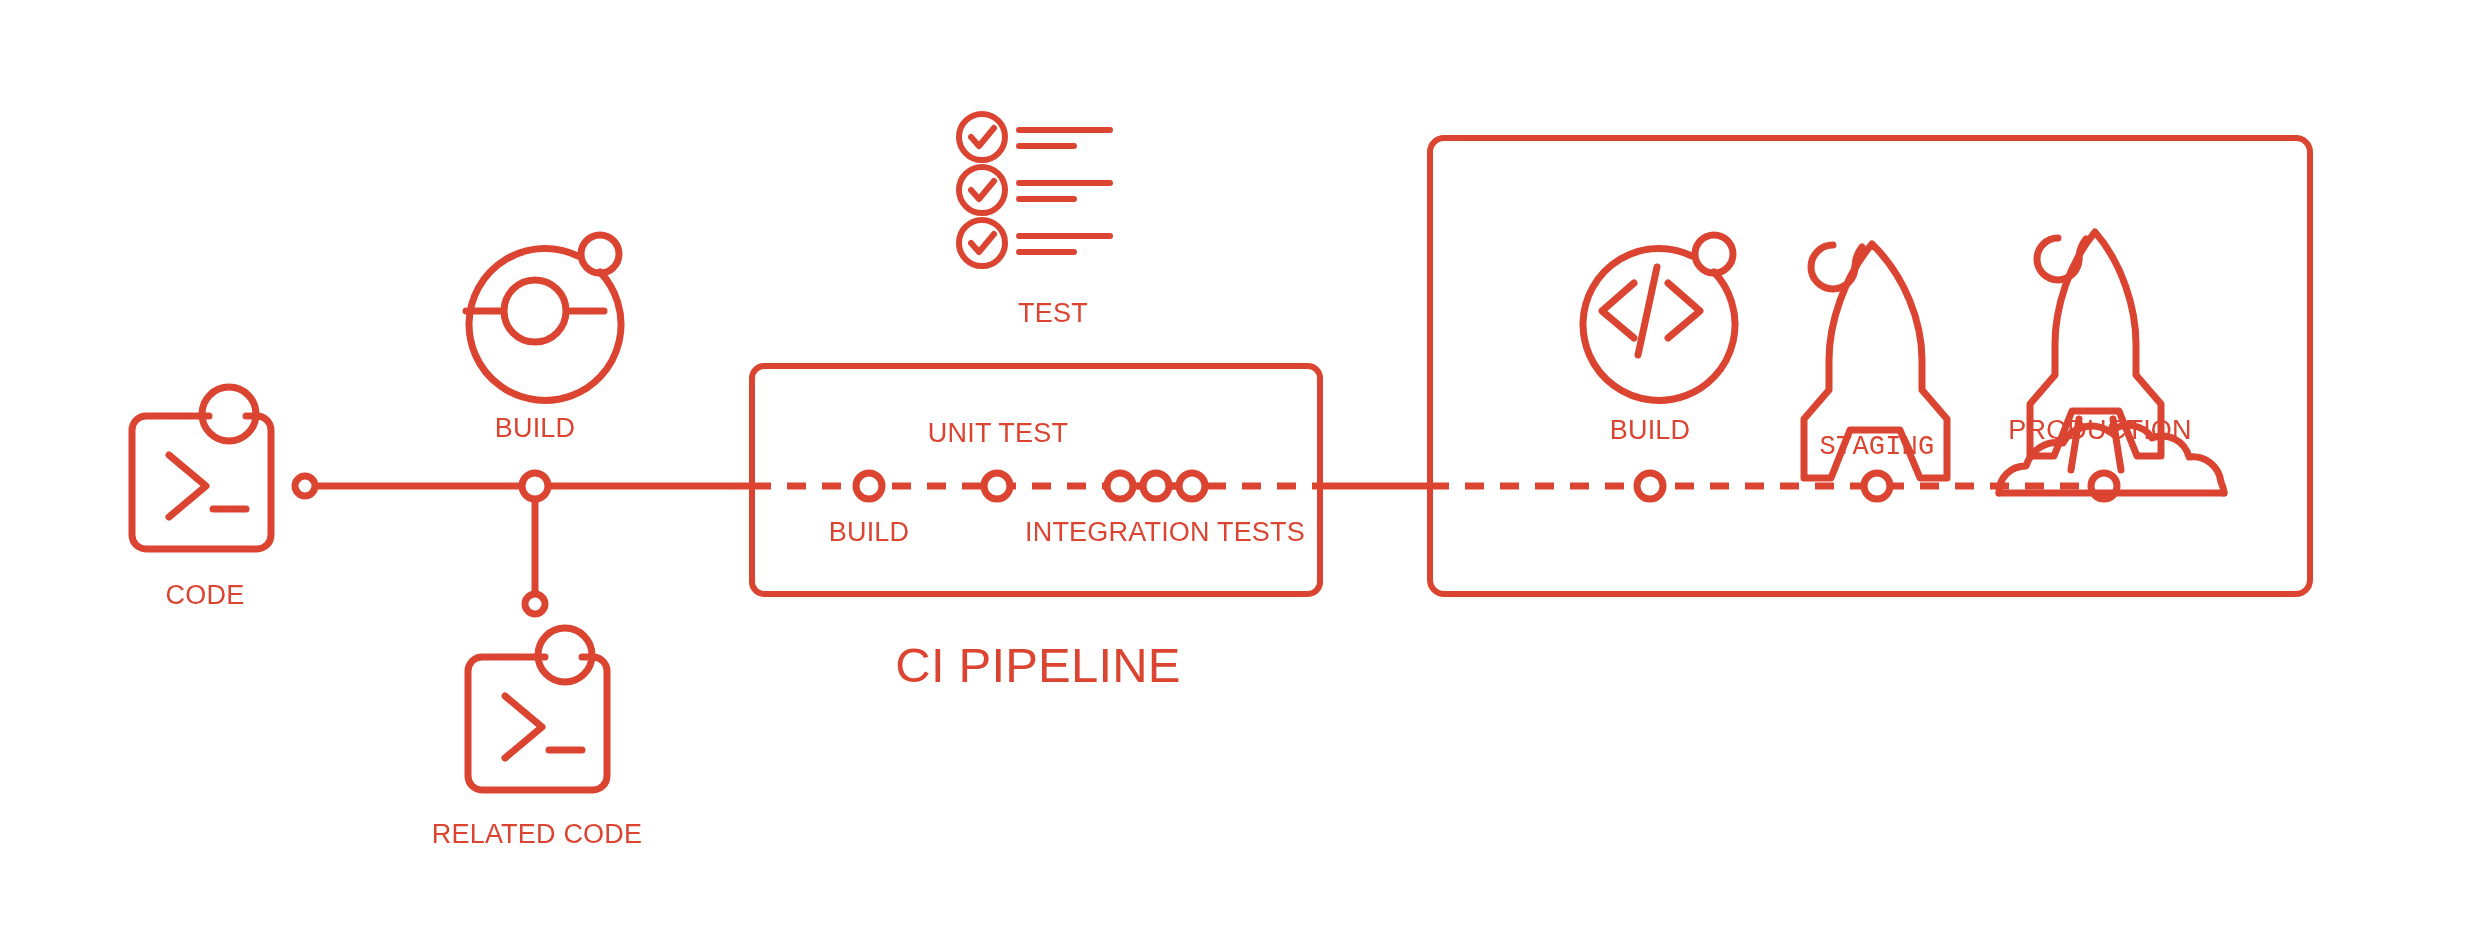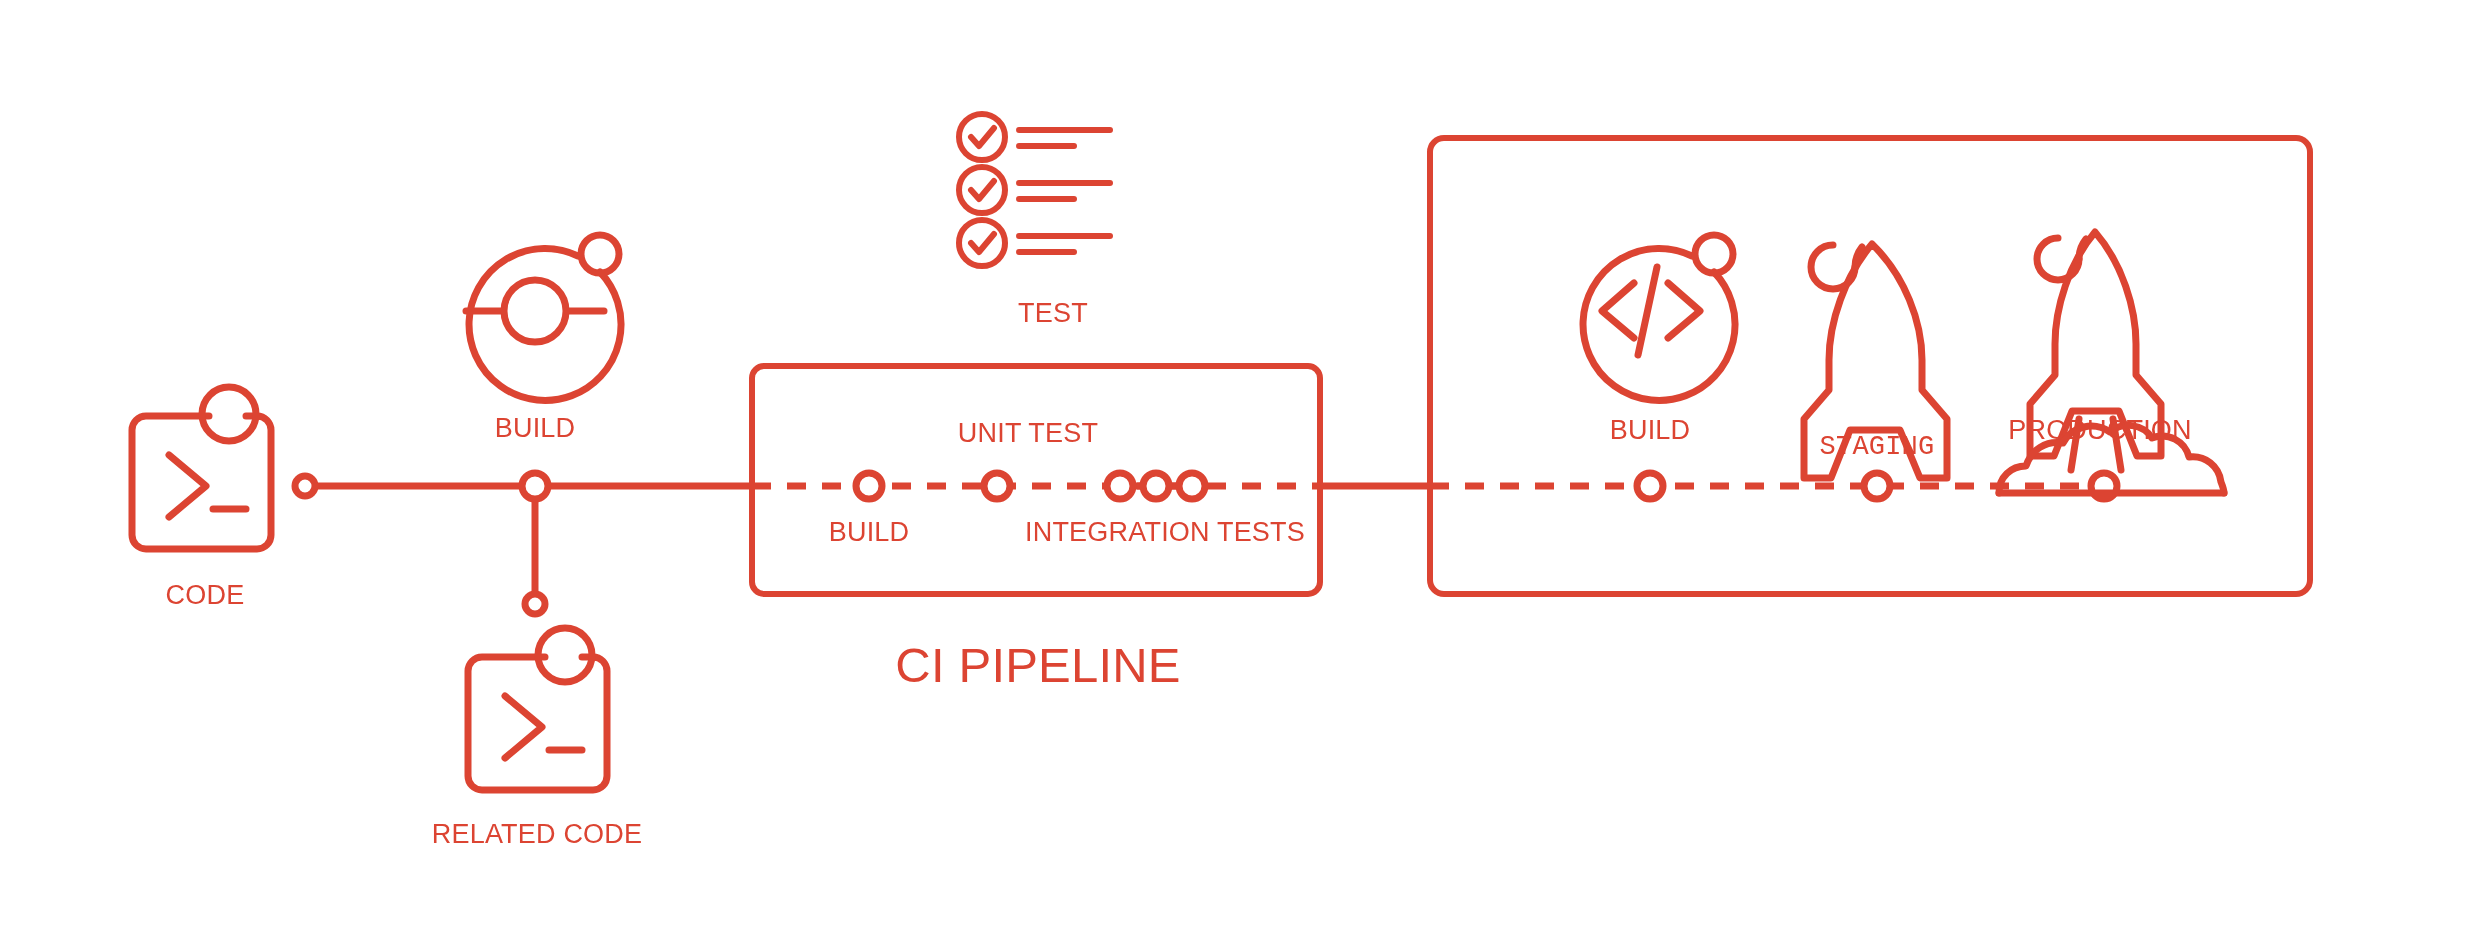--- a/index.html
+++ b/index.html
@@ -226,21 +226,21 @@
   </svg>
 
   <div class="lbl lbl-node" style="left:205px; top:580px;">CODE</div>
 
   <div class="lbl lbl-node" style="left:535px; top:413px;">BUILD</div>
 
   <div class="lbl lbl-node" style="left:537px; top:819px;">RELATED CODE</div>
 
   <div class="lbl lbl-node" style="left:1037px; top:298px;margin-left:16px;">TEST</div>
 
-  <div class="lbl lbl-stage" style="left:1028px; top:418px;text-align:center;">UNIT TEST</div>
+  <div class="lbl lbl-stage" style="left:998px; top:418px;text-align:center;">UNIT TEST</div>
 
   <div class="lbl lbl-stage" style="left:869px; top:517px;">BUILD</div>
 
   <div class="lbl lbl-stage" style="left:1165px; top:517px;">INTEGRATION TESTS</div>
 
   <div class="lbl lbl-node" style="left:1650px; top:415px;">BUILD</div>
 
   <div class="lbl lbl-node" style="left:1877px; top:432px;font-family:Liberation Mono, monospace;">STAGING</div>
 
   <div class="lbl lbl-node" style="left:2100px; top:415px;">PRODUCTION</div>

